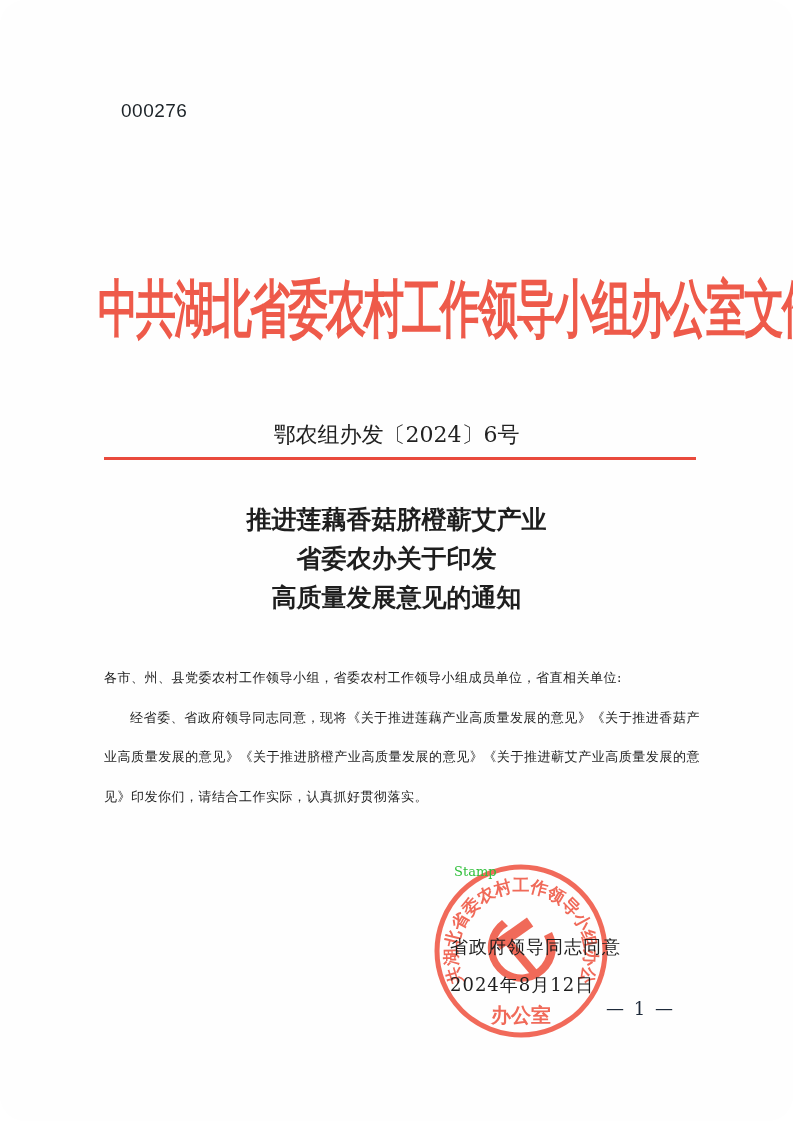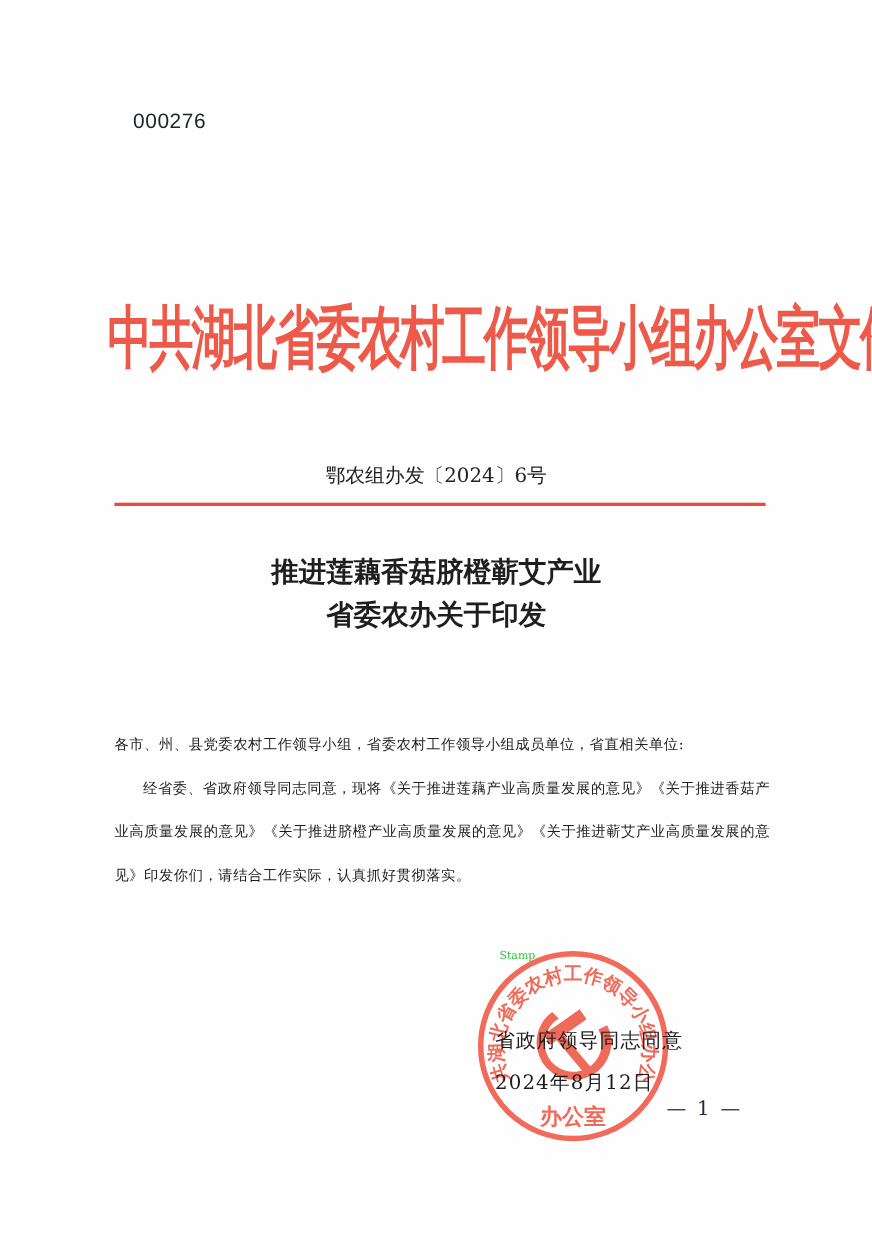--- a/index.html
+++ b/index.html
@@ -12,21 +12,21 @@
     .org-header {
       position: absolute; left: 98px; top: 268px; width: 606px; height: 80px;
       font-family: "DejaVu Sans", sans-serif; font-weight: bold;
       font-size: 40px; color: #ee5a4a; text-align: center; line-height: 80px;
       letter-spacing: -2px;
       transform: scaleY(1.55); transform-origin: center center;
       white-space: nowrap;
     }
     .doc-number {
       position: absolute; left: 0; width: 793px; top: 420px; text-align: center;
-      font-family: "DejaVu Serif", serif; font-size: 18px; color: #222;
+      font-family: "DejaVu Serif", serif; font-size: 22px; color: #222;
     }
     .red-rule {
       position: absolute; left: 104px; top: 457px; width: 592px; height: 3px;
       background: #e94a3c;
     }
     .title {
       position: absolute; left: 0; width: 793px; top: 500px; text-align: center;
       font-family: "DejaVu Serif", serif; font-weight: bold; font-size: 25px; color: #1e1e1e;
       line-height: 39px;
     }
@@ -36,21 +36,21 @@
       font-family: "DejaVu Serif", serif; font-size: 13px; color: #1d1d1d;
       line-height: 39.5px; letter-spacing: 0.5px;
     }
     .body-text p { margin: 0; text-align: justify; }
     .body-text p.indent { text-indent: 2em; }
     .stamp {
       position: absolute; left: 432px; top: 862px; width: 178px; height: 178px;
     }
     .stamp-label {
       position: absolute; left: 454px; top: 864px;
-      font-family: "DejaVu Serif", serif; font-size: 10px; color: #2fbf3a;
+      font-family: "DejaVu Serif", serif; font-size: 13px; color: #2fbf3a;
     }
     .signature {
       position: absolute; left: 450px; top: 928px; width: 180px; text-align: left;
       font-family: "DejaVu Serif", serif; font-size: 18px; color: #1e1e1e; line-height: 38px;
       letter-spacing: 1px;
     }
     .page-number {
       position: absolute; left: 606px; top: 998px;
       font-family: "DejaVu Serif", serif; font-size: 18px; color: #1e2a3a; letter-spacing: 2px;
     }
@@ -64,20 +64,21 @@
 
   <div class="org-header">中共湖北省委农村工作领导小组办公室文件</div>
 
   <div class="doc-number">鄂农组办发〔2024〕6号</div>
 
   <div class="red-rule"></div>
 
   <div class="title">
     <div>推进莲藕香菇脐橙蕲艾产业</div>
     <div>省委农办关于印发</div>
+    <div>高质量发展意见的通知</div>
   </div>
 
   <div class="body-text">
     <p>各市、州、县党委农村工作领导小组，省委农村工作领导小组成员单位，省直相关单位:</p>
     <p class="indent">经省委、省政府领导同志同意，现将《关于推进莲藕产业高质量发展的意见》《关于推进香菇产业高质量发展的意见》《关于推进脐橙产业高质量发展的意见》《关于推进蕲艾产业高质量发展的意见》印发你们，请结合工作实际，认真抓好贯彻落实。</p>
   </div>
 
   <svg class="stamp" viewBox="0 0 178 178" xmlns="http://www.w3.org/2000/svg">
     <defs>
       <path id="ringPath" d="M 30 118 A 64 64 0 1 1 148 118" fill="none"></path>

